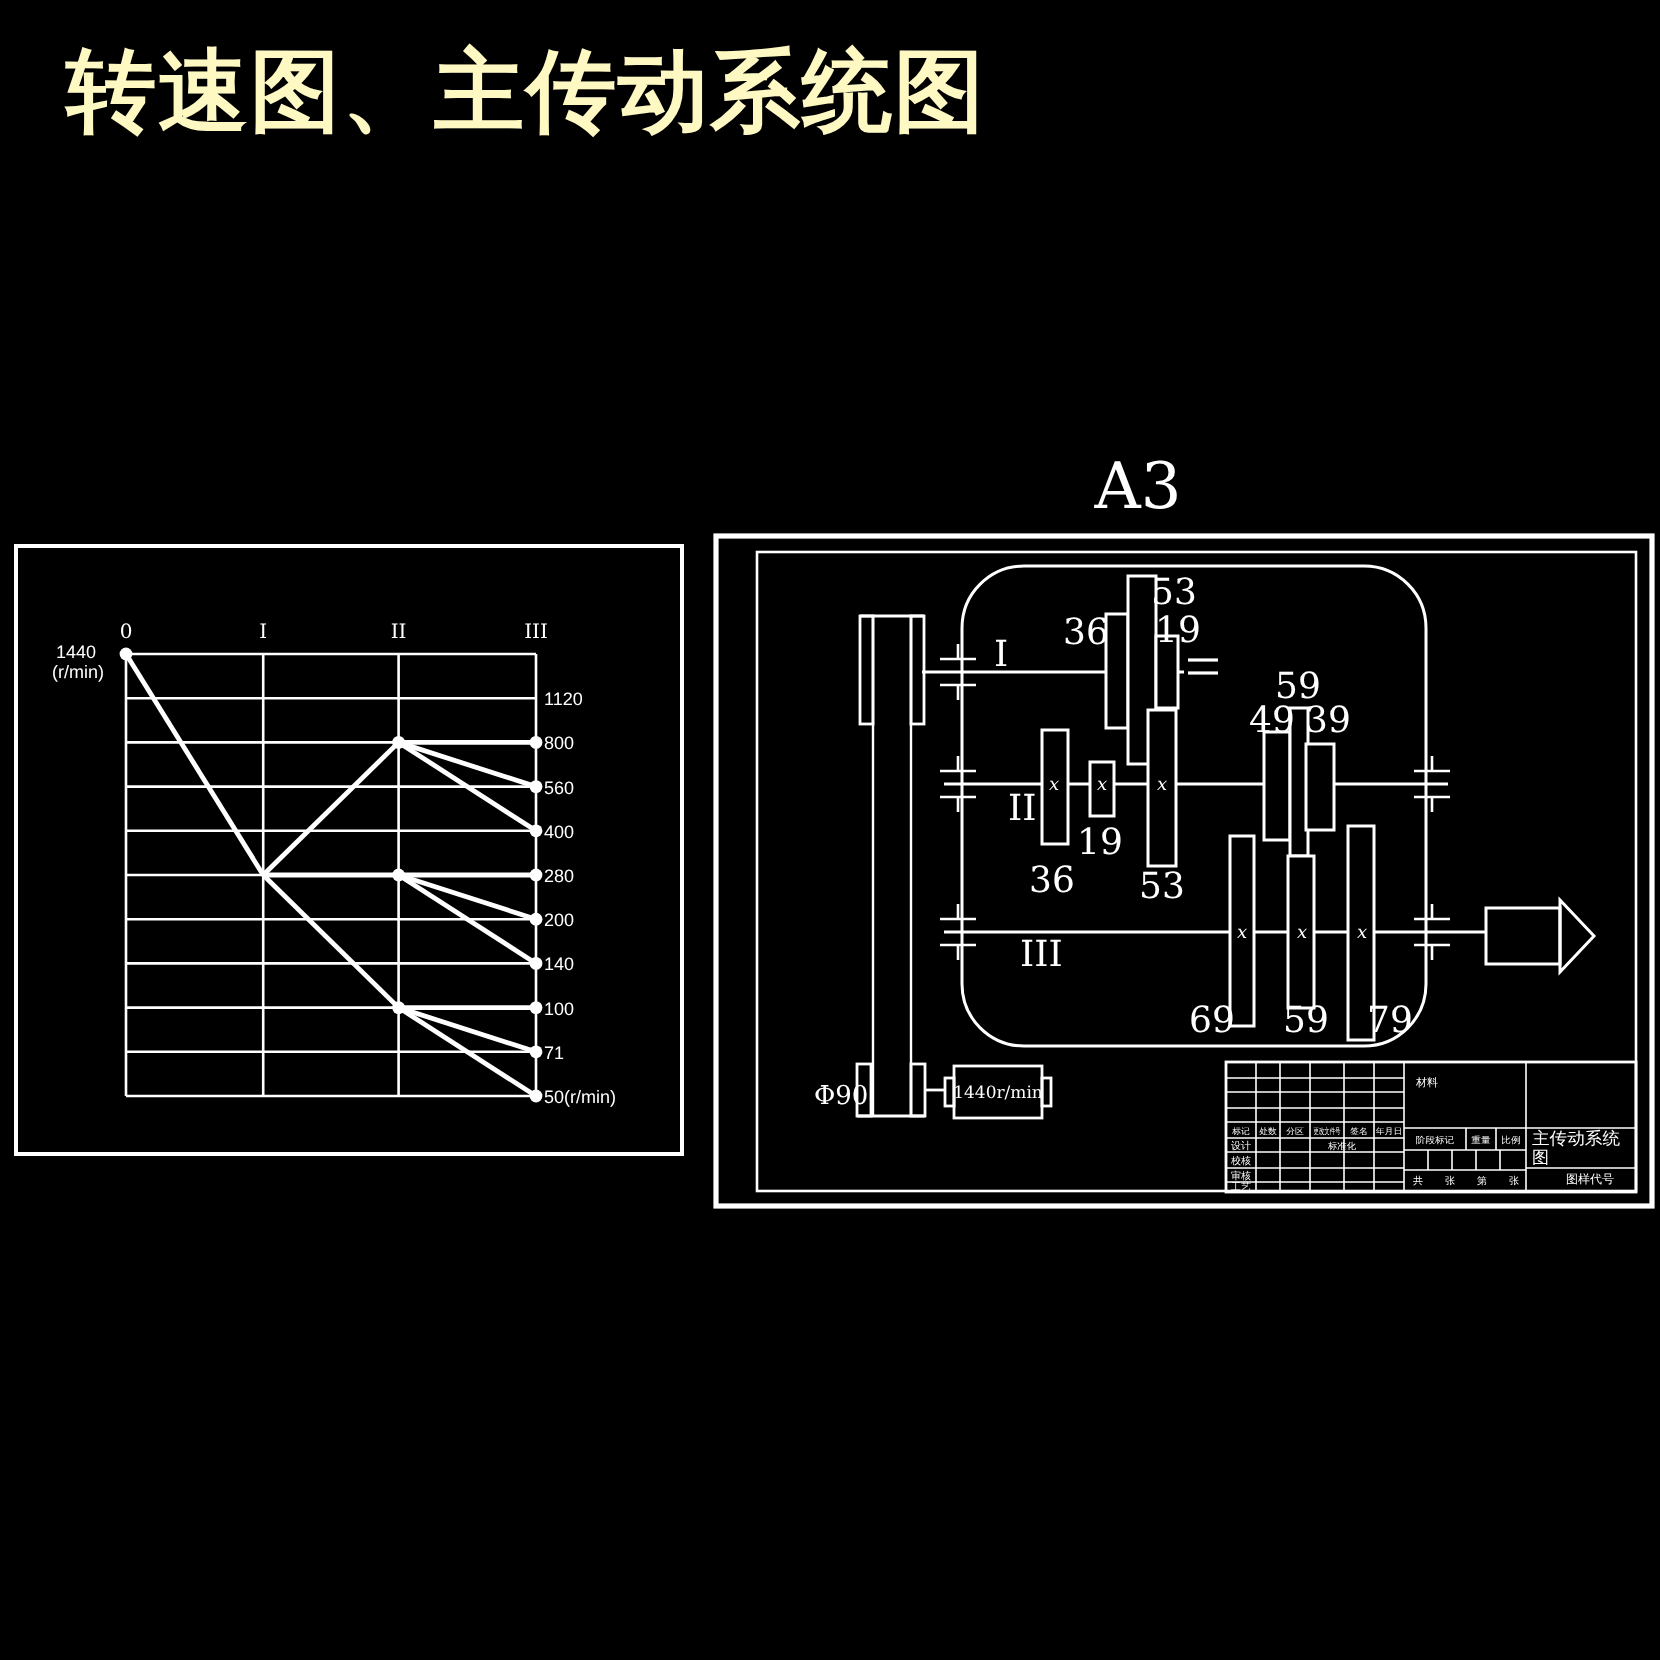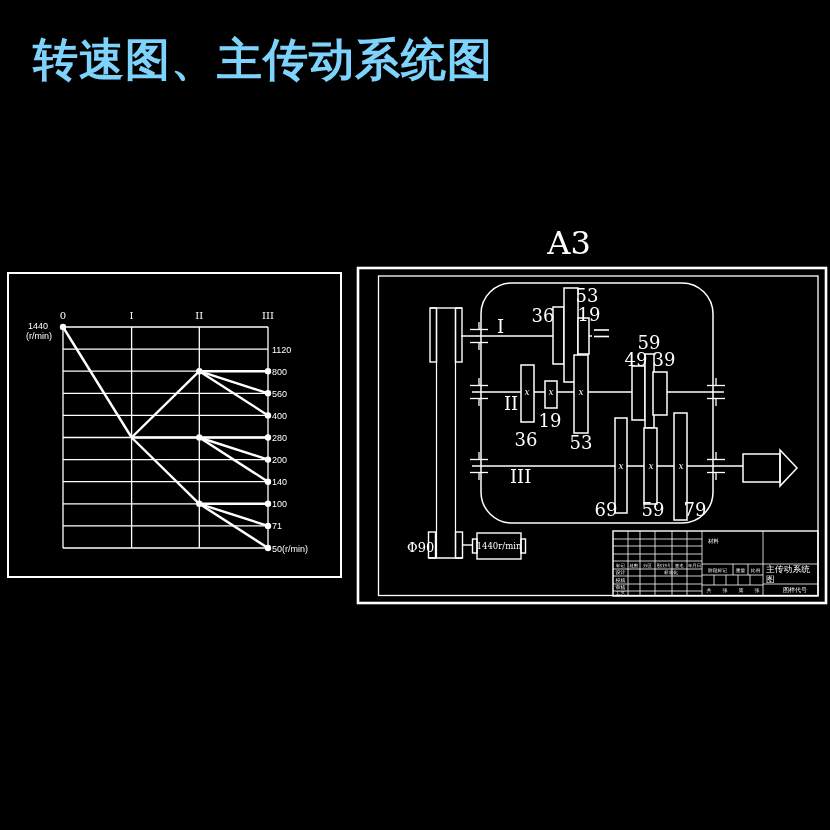--- a/index.html
+++ b/index.html
@@ -1,21 +1,21 @@
 <!DOCTYPE html>
 <html><head>
 <meta charset="utf-8">
 <style>
   html,body{margin:0;padding:0;background:#000;width:830px;height:830px;overflow:hidden;}
   body{position:relative;font-family:"Liberation Sans",sans-serif;}
   #page-title{
-    position:absolute;left:33px;top:39px;width:470px;
-    font-family:Liberation Mono, monospace;
+    position:absolute;left:33px;top:22px;width:470px;
+    font-family:Liberation Serif, serif;
     font-weight:bold;font-size:45px;letter-spacing:1px;line-height:1.1;
-    color:#7dd3fc;white-space:nowrap;
+    color:#fef9c3;white-space:nowrap;
   }
   #main-svg{position:absolute;left:0;top:0;}
   text{fill:#fff;}
   .serifnum{font-family:"DejaVu Serif","Liberation Serif",serif;}
   .tiny{font-family:"Liberation Sans",sans-serif;}
 </style>
 </head>
 <body>
 
 <div id="page-title">转速图、主传动系统图</div>

